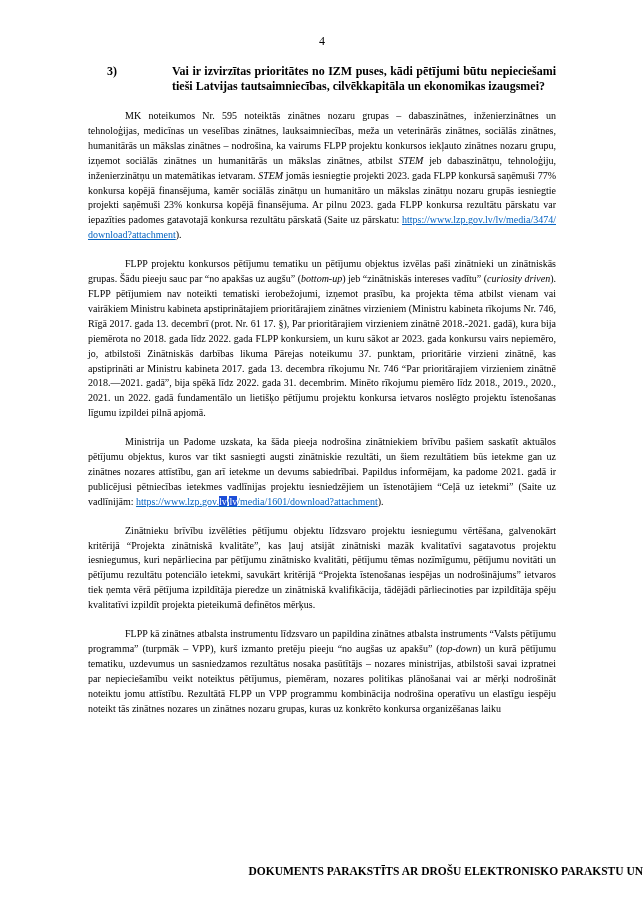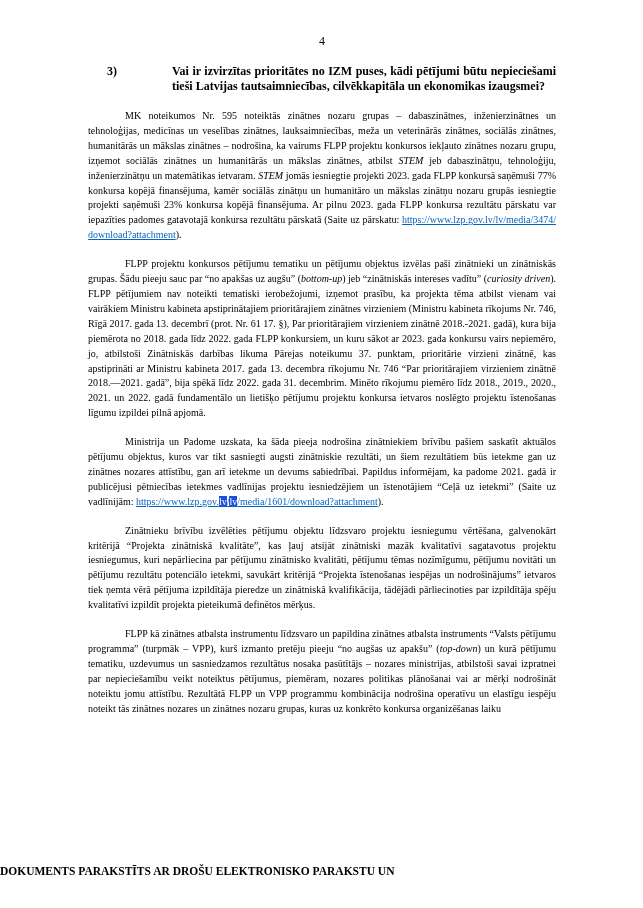--- a/index.html
+++ b/index.html
@@ -47,21 +47,21 @@
     word-break:break-all;
   }
   .hl {
     background:#1d4ed8;
     color:#ffffff;
   }
   .footer {
     position:absolute;
     left:0; right:0;
     bottom:30px;
-    text-align:left;
+    text-align:right;
     font-weight:bold;
     font-size:11.5px;
     line-height:14.5px;
   }
 </style>
 </head>
 <body>
 
 <div class="page">
 

